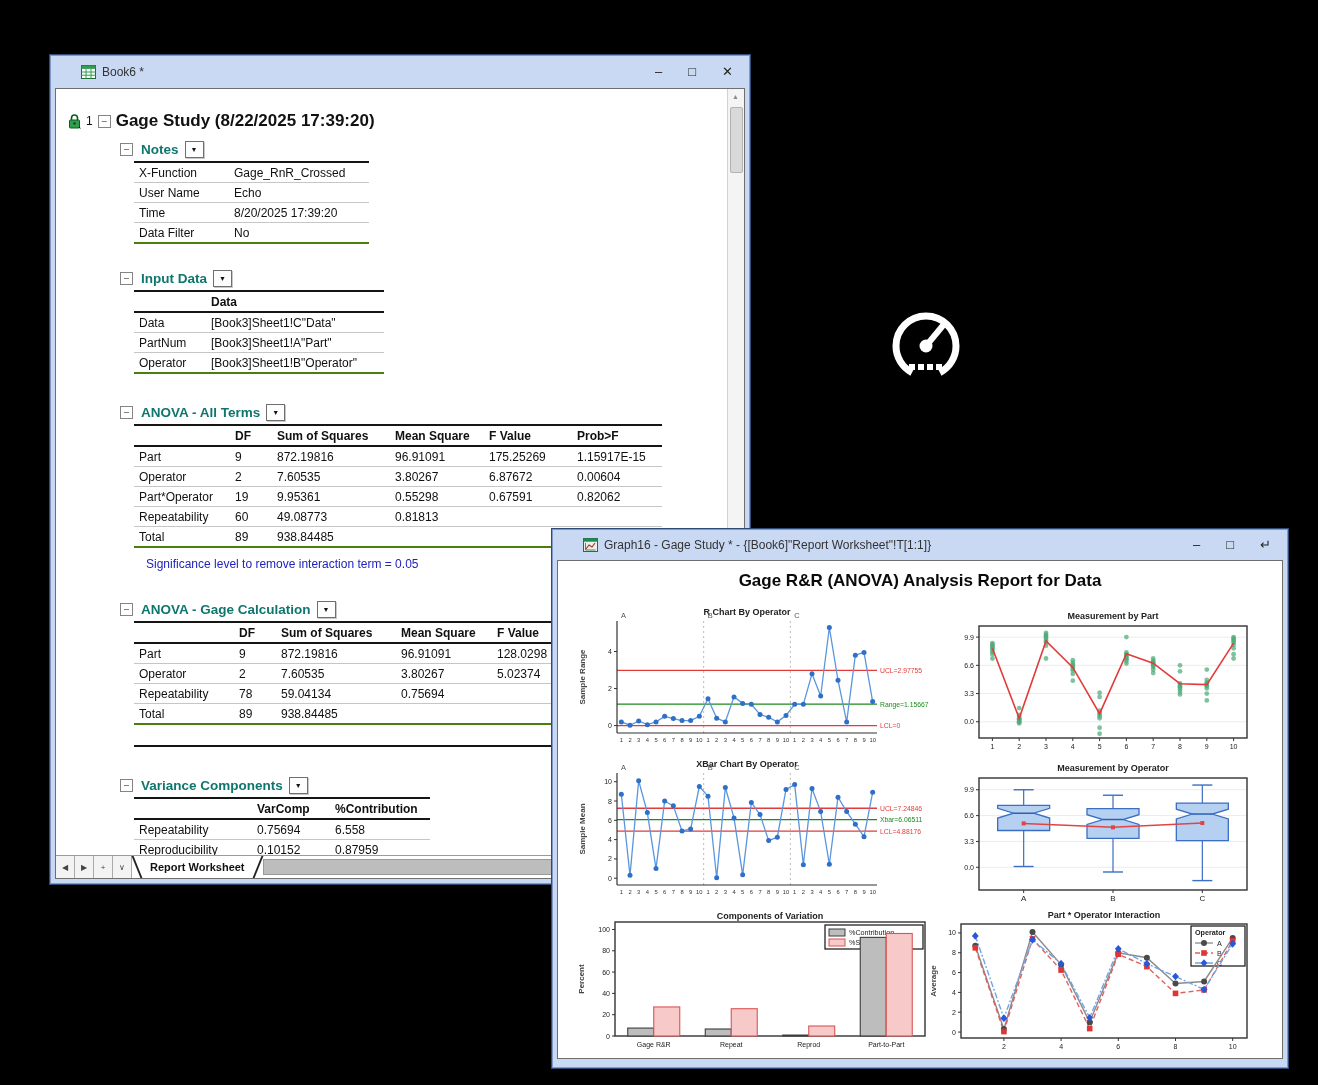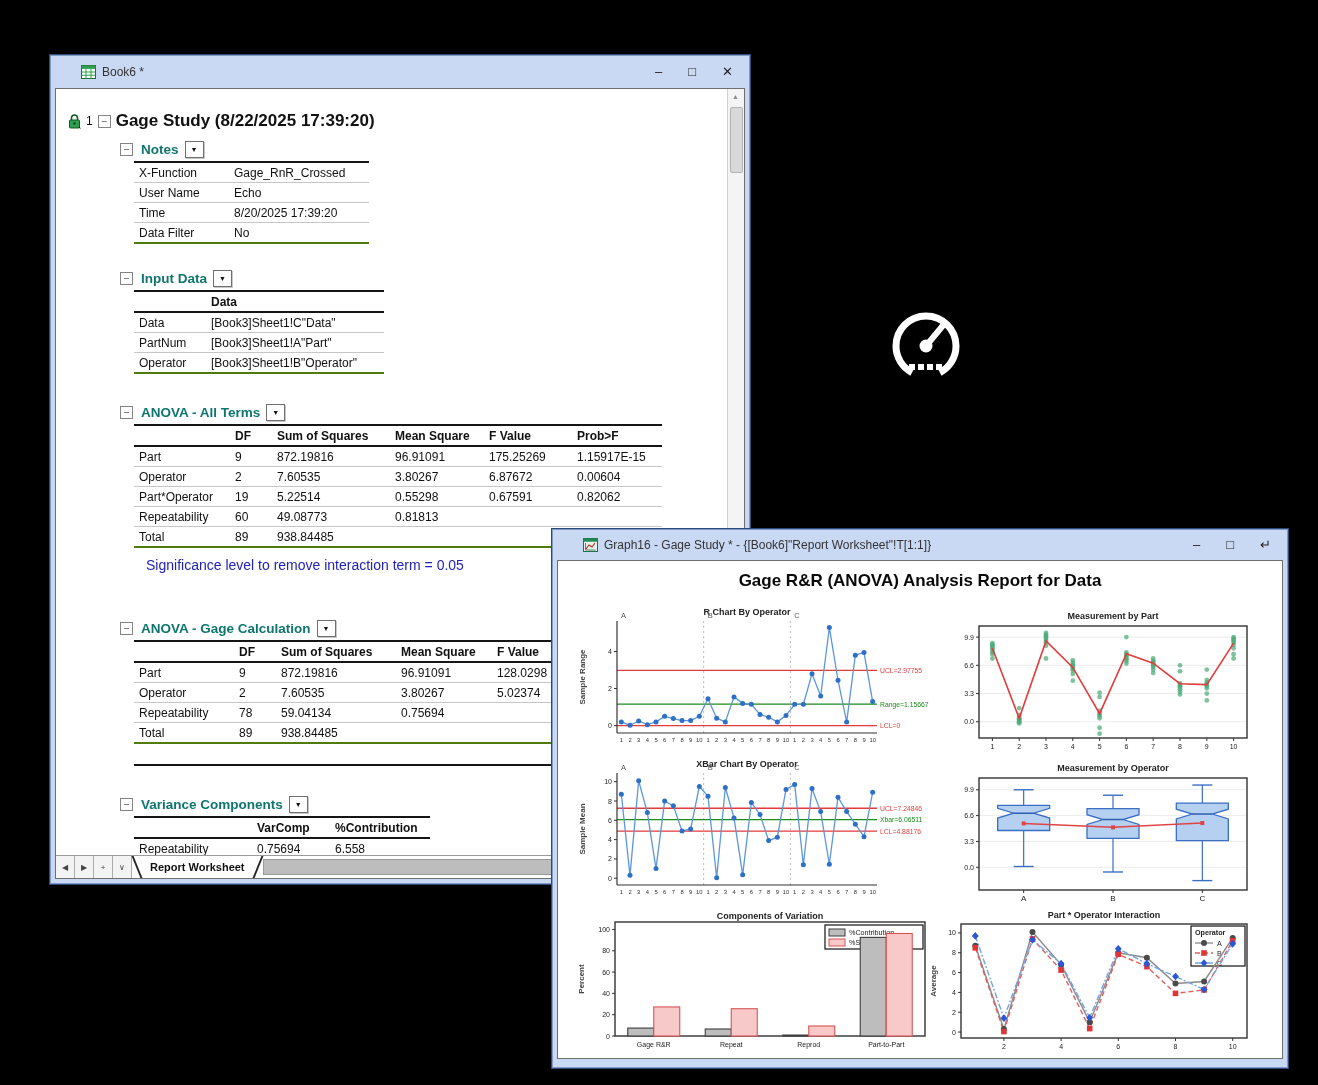--- a/index.html
+++ b/index.html
@@ -23,21 +23,21 @@
   .sec-head{display:flex;align-items:center;gap:6px;margin:0 0 3px 0;}
   .sec-label{font-size:13.5px;font-weight:bold;color:#0f766e;margin-left:2px;}
   .dd-btn{width:17px;height:15px;border:1px solid #6f6f6f;background:#fdfdfd;display:inline-flex;
     align-items:center;justify-content:center;font-size:7px;color:#111;box-shadow:1px 1px 0 #c9c9c9;}
   .tblwrap{margin-left:14px;}
   table.rpt{border-collapse:collapse;table-layout:fixed;border-top:2px solid #151515;border-bottom:2px solid #4d7c0f;}
   table.rpt td,table.rpt th{font-size:12px;padding:2.5px 5px;color:#101010;white-space:nowrap;overflow:hidden;}
   table.rpt th{font-weight:bold;border-bottom:2px solid #151515;}
   table.rpt tbody tr+tr td{border-top:1px solid #c6c6c6;}
   .al{text-align:left;} .ar{text-align:left;}
-  .note-blue{font-size:14px;color:#2222bd;margin:9px 0 17px 26px;}
+  .note-blue{font-size:12px;color:#2222bd;margin:9px 0 0 26px;}
   .thick-rule{border-top:2px solid #151515;margin-left:14px;}
   .gap26{height:26px;} .gap30{height:30px;}
   
   .lock{width:13px;height:15px;position:relative;flex:0 0 auto;}
   
   #vscroll{position:absolute;top:0;right:0;width:16px;bottom:22px;background:#f4f4f4;border-left:1px solid #d2d2d2;}
   .scr-arrow{position:absolute;left:0;width:15px;height:15px;font-size:7px;color:#8a8a8a;display:flex;
     align-items:center;justify-content:center;}
   #vthumb{position:absolute;left:2px;width:11px;top:18px;height:64px;background:#d9d9d9;border:1px solid #b2b2b2;border-radius:2px;}
   
@@ -219,21 +219,21 @@
                       <td class="al">Operator</td>
                       <td class="ar">2</td>
                       <td class="ar">7.60535</td>
                       <td class="ar">3.80267</td>
                       <td class="ar">6.87672</td>
                       <td class="ar">0.00604</td>
                     </tr>
                     <tr>
                       <td class="al">Part*Operator</td>
                       <td class="ar">19</td>
-                      <td class="ar">5.22514</td>
+                      <td class="ar">9.95361</td>
                       <td class="ar">0.55298</td>
                       <td class="ar">0.67591</td>
                       <td class="ar">0.82062</td>
                     </tr>
                     <tr>
                       <td class="al">Repeatability</td>
                       <td class="ar">60</td>
                       <td class="ar">49.08773</td>
                       <td class="ar">0.81813</td>
                       <td class="ar"></td>

